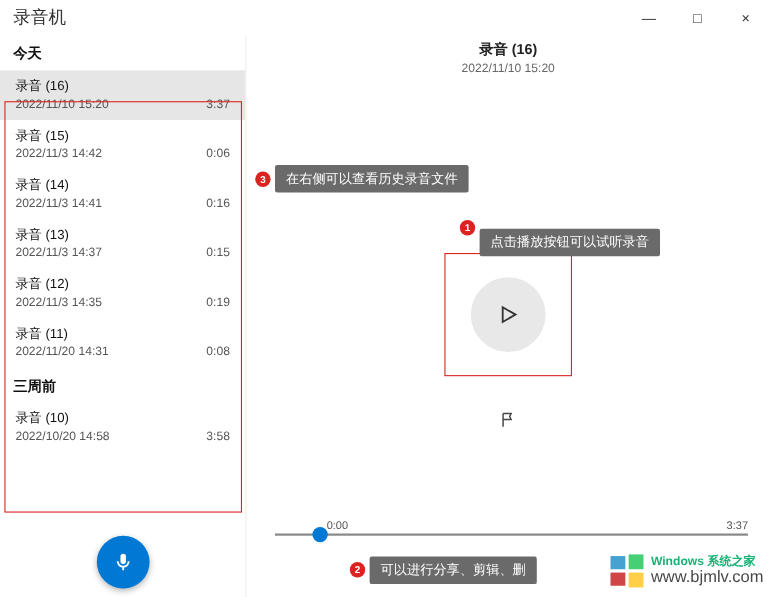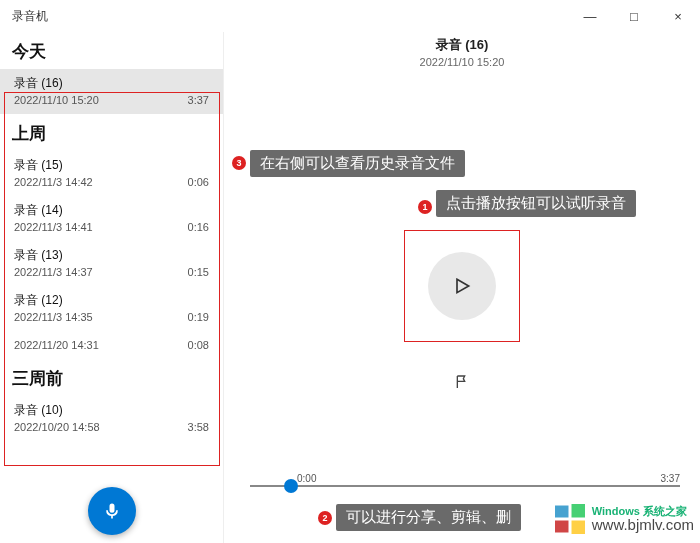--- a/index.html
+++ b/index.html
@@ -1,43 +1,43 @@
 <!DOCTYPE html>
 <html><head>
 <meta charset="utf-8">
 <style>
 * { margin: 0; padding: 0; box-sizing: border-box; font-family: "Microsoft YaHei", "Segoe UI", sans-serif; }
 body { width: 700px; height: 543px; background: #fff; overflow: hidden; position: relative; }
 .titlebar { height: 32px; display: flex; align-items: center; padding-left: 12px; background: #fff; }
-.titlebar-title { font-size: 12px; color: #333; flex: 1; }
+.titlebar-title { font-size: 16px; color: #333; flex: 1; }
 .winbtn { width: 44px; height: 32px; display: flex; align-items: center; justify-content: center; color: #333; font-size: 13px; }
 .main { display: flex; height: calc(100% - 32px); }
 .sidebar { width: 224px; border-right: 1px solid #eee; display: flex; flex-direction: column; position: relative; }
 .list-area { flex: 1; overflow: hidden; }
-.hdr { font-size: 17px; font-weight: 600; padding: 8px 12px 6px; color: #111; }
+.hdr { font-size: 13px; font-weight: 600; padding: 8px 12px 6px; color: #111; }
 .rec-item { padding: 6px 14px 8px; cursor: pointer; }
 .rec-item.selected { background: #e6e6e6; }
 .rec-title { font-size: 12px; color: #111; font-weight: 500; }
 .rec-row { display: flex; justify-content: space-between; margin-top: 2px; }
 .rec-date, .rec-dur { font-size: 11px; color: #555; }
 .red-outline { position: absolute; top: 60px; left: 4px; width: 216px; height: 374px; border: 1px solid #d22; pointer-events: none; }
 .mic-btn { position: absolute; bottom: 8px; left: 50%; transform: translateX(-50%); width: 48px; height: 48px; border-radius: 50%; background: #0078d4; display: flex; align-items: center; justify-content: center; box-shadow: 0 2px 6px rgba(0,0,0,.3); }
 .detail { flex: 1; position: relative; padding-top: 4px; }
 .detail-title { text-align: center; font-size: 13px; font-weight: 600; color: #222; }
 .detail-date { text-align: center; font-size: 11px; color: #666; margin-top: 2px; }
 .play-circle { width: 68px; height: 68px; border-radius: 50%; background: #e8e8e8; display: flex; align-items: center; justify-content: center; position: absolute; left: 50%; top: 254px; transform: translate(-50%, -50%); }
 .play-outline { position: absolute; left: 50%; top: 254px; transform: translate(-50%, -50%); width: 116px; height: 112px; border: 1px solid #d22; pointer-events: none; }
 .flag-icon { position: absolute; left: 50%; top: 342px; transform: translateX(-50%); color: #444; }
 .timeline { position: absolute; bottom: 44px; left: 26px; right: 20px; height: 24px; }
 .track { position: absolute; top: 10px; left: 0; right: 0; height: 2px; background: #888; }
 .handle { position: absolute; top: 4px; left: 34px; width: 14px; height: 14px; border-radius: 50%; background: #0078d4; }
 .time-start, .time-end { position: absolute; top: -2px; font-size: 10px; color: #555; padding-left: 47px; }
 .time-start { left: 0; }
 .time-end { right: 0; }
-.callout { position: absolute; background: #6a6a6a; color: #fff; font-size: 15px; padding: 4px 10px; border-radius: 2px; white-space: nowrap; }
+.callout { position: absolute; background: #6a6a6a; color: #fff; font-size: 12px; padding: 4px 10px; border-radius: 2px; white-space: nowrap; }
 .badge { position: absolute; width: 14px; height: 14px; border-radius: 50%; display: flex; align-items: center; justify-content: center; font-size: 9px; color: #fff; font-weight: bold; }
 .badge.b1 { background: #d22; }
 .badge.b2 { background: #d22; }
 .badge.b3 { background: #d22; }
 .watermark { position: absolute; right: 6px; bottom: 6px; opacity: .9; display: flex; align-items: center; gap: 4px; justify-content: center; }
 .watermark .win-logo { width: 36px; height: 36px; }
 .watermark .wm-text { font-size: 11px; line-height: 1.1; }
 .wm-a { color: #0a6; font-weight: bold; }
 .wm-b { color: #333; font-size: 15px; }
 </style>
@@ -58,21 +58,20 @@
 
       <div class="hdr">今天</div>
       <div class="rec-item selected">
         <div class="rec-title">录音 (16)</div>
         <div class="rec-row">
           <span class="rec-date">2022/11/10 15:20</span>
           <span class="rec-dur">3:37</span>
         </div>
       </div>
 
-      <div class="hdr">上周</div>
 
       <div class="rec-item">
         <div class="rec-title">录音 (15)</div>
         <div class="rec-row">
             <span class="rec-date">2022/11/3 14:42</span>
             <span class="rec-dur">0:06</span>
           </div>
       </div>
       <div class="rec-item">
         <div class="rec-title">录音 (14)</div>
@@ -89,20 +88,21 @@
           </div>
       </div>
       <div class="rec-item">
         <div class="rec-title">录音 (12)</div>
         <div class="rec-row">
             <span class="rec-date">2022/11/3 14:35</span>
             <span class="rec-dur">0:19</span>
           </div>
       </div>
       <div class="rec-item">
+        <div class="rec-title">录音 (11)</div>
         <div class="rec-row">
             <span class="rec-date">2022/11/20 14:31</span>
             <span class="rec-dur">0:08</span>
           </div>
       </div>
 
       <div class="hdr">三周前</div>
       <div class="rec-item">
         <div class="rec-title">录音 (10)</div>
         <div class="rec-row">
@@ -143,21 +143,21 @@
       <span class="time-start">0:00</span>
       <div class="track"></div>
       <div class="handle"></div>
       <span class="time-end">3:37</span>
     </div>
 
     <span class="badge b3" style="left:8px; top:124px;">3</span>
     <div class="callout" style="left:26px; top:118px;">在右侧可以查看历史录音文件</div>
 
     <span class="badge b1" style="left:194px; top:168px;">1</span>
-    <div class="callout" style="left:212px; top:158px;">点击播放按钮可以试听录音</div>
+    <div class="callout" style="left:212px; top:176px;">点击播放按钮可以试听录音</div>
 
     <span class="badge b2" style="left:94px; bottom:18px;">2</span>
     <div class="callout" style="left:112px; bottom:12px;">可以进行分享、剪辑、删</div>
 
     <div class="watermark">
       <svg class="win-logo" viewBox="0 0 24 24">
           <rect x="2" y="3" width="9" height="8" fill="#39c"></rect>
           <rect x="13" y="2" width="9" height="9" fill="#3c6"></rect>
           <rect x="2" y="13" width="9" height="8" fill="#c33"></rect>
           <rect x="13" y="13" width="9" height="9" fill="#fc3"></rect>

